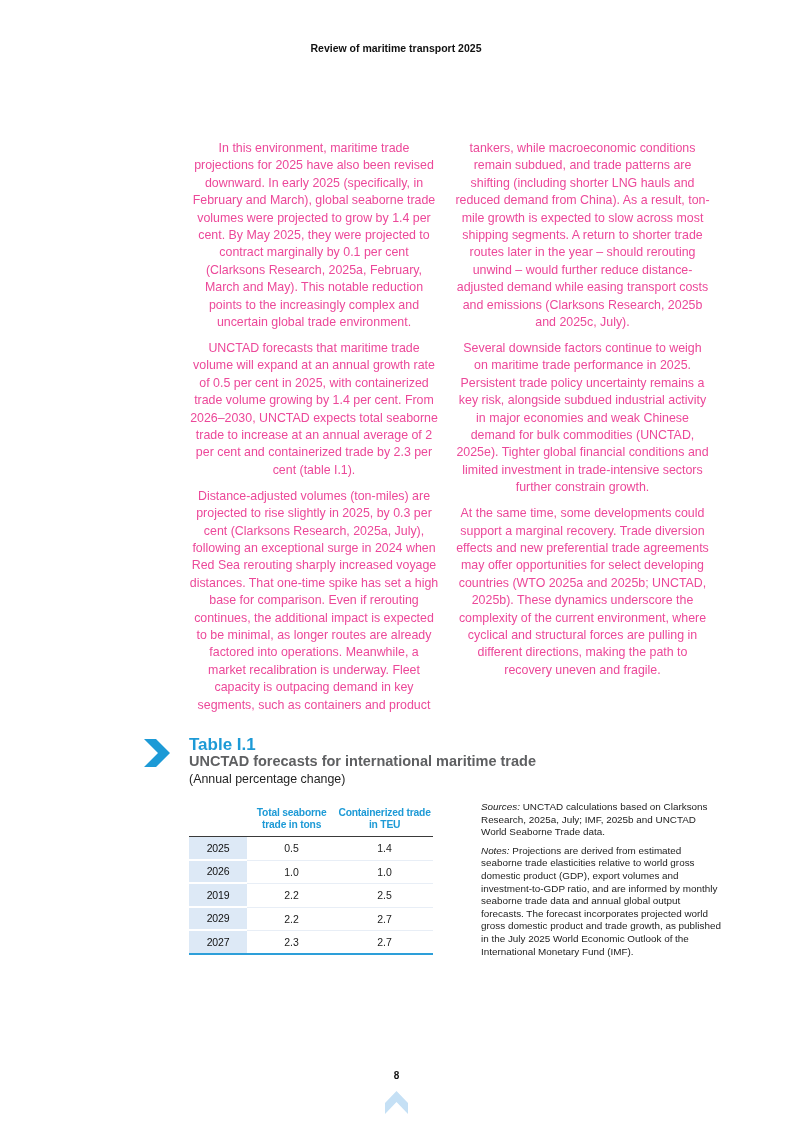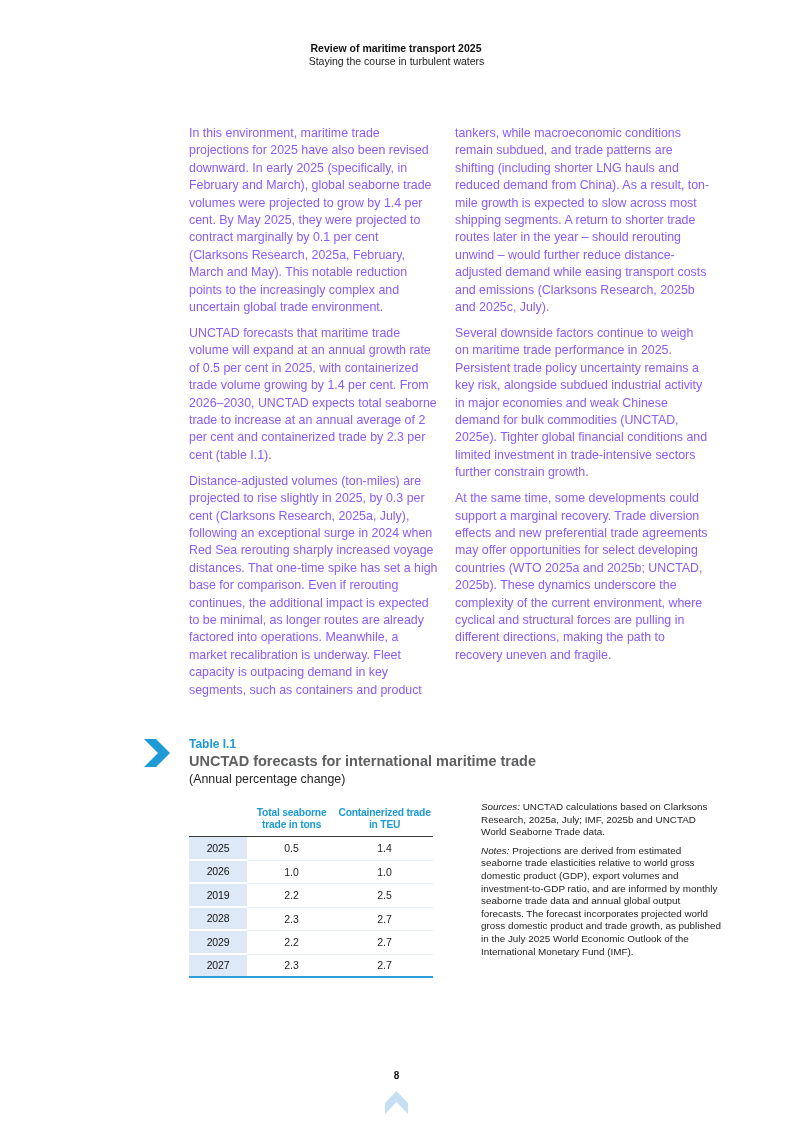--- a/index.html
+++ b/index.html
@@ -3,28 +3,28 @@
 <meta charset="utf-8">
 <style>
   * { margin: 0; padding: 0; box-sizing: border-box; }
   html, body { width: 793px; height: 1121px; background: #ffffff; overflow: hidden; }
   body { position: relative; font-family: "Liberation Sans", sans-serif; color: #1a1a1a; }
 
   .header { position: absolute; top: 42px; left: 0; width: 793px; text-align: center; }
   .header .title { font-size: 10.5px; font-weight: bold; color: #111; line-height: 13px; margin-left: -1px; }
   .header .subtitle { font-size: 10.5px; color: #222; line-height: 13px; }
 
-  .col { position: absolute; top: 125px; font-size: 12.4px; line-height: 17.4px; color: #8b5cf6; }
+  .col { position: absolute; top: 140px; font-size: 12.4px; line-height: 17.4px; color: #ec4899; text-align: center; }
   .col-left { left: 189px; width: 250px; }
   .col-right { left: 455px; width: 255px; }
   .col p { margin-bottom: 8.5px; }
 
   .table-block { position: absolute; top: 736px; left: 141px; width: 560px; }
   .chevron { position: absolute; left: 1px; top: 2px; width: 30px; height: 30px; }
-  .tbl-label { position: absolute; left: 48px; top: 0; font-size: 12px; font-weight: bold; color: #1d9ad6; line-height: 17px; }
+  .tbl-label { position: absolute; left: 48px; top: 0; font-size: 17px; font-weight: bold; color: #1d9ad6; line-height: 17px; }
   .tbl-title { position: absolute; left: 48px; top: 17px; font-size: 14.5px; font-weight: bold; color: #5f6062; line-height: 17px; white-space: nowrap; }
   .tbl-sub { position: absolute; left: 48px; top: 35px; font-size: 12.4px; color: #1f1f1f; line-height: 16px; }
 
   table.data { position: absolute; left: 189px; top: 805px; width: 244px; border-collapse: separate; border-spacing: 0; }
   table.data th { font-family: "Liberation Sans", sans-serif; font-size: 10.3px; font-weight: bold; color: #1d9ad6; line-height: 12px; text-align: center; padding: 2px 0 5px 0; border-bottom: 1.5px solid #3a3a3a; letter-spacing: -0.2px; }
   table.data th.blank { width: 58px; }
   table.data td { font-size: 10.5px; height: 23.5px; text-align: center; color: #222; border-bottom: 1px solid #e8eef6; }
   table.data td.year { background: #dde9f6; font-weight: normal; color: #111; border-bottom: 2px solid #ffffff; width: 58px; letter-spacing: -0.2px; }
   table.data tr:last-child td { border-bottom: 2px solid #2d9fd9; }
 
@@ -33,21 +33,20 @@
   .notes em { font-style: italic; }
 
   .page-num { position: absolute; top: 1070px; left: 0; width: 793px; text-align: center; font-size: 10px; font-weight: bold; color: #111; }
   .up-arrow { position: absolute; left: 384px; top: 1090px; width: 25px; height: 25px; }
 </style>
 </head>
 <body>
 
 <div class="header">
   <div class="title">Review of maritime transport 2025</div>
-  <div class="subtitle">Staying the course in turbulent waters</div>
 </div>
 
 <div class="col col-left">
   <p>In this environment, maritime trade projections for 2025 have also been revised downward. In early 2025 (specifically, in February and March), global seaborne trade volumes were projected to grow by 1.4 per cent. By May 2025, they were projected to contract marginally by 0.1 per cent (Clarksons Research, 2025a, February, March and May). This notable reduction points to the increasingly complex and uncertain global trade environment.</p>
   <p>UNCTAD forecasts that maritime trade volume will expand at an annual growth rate of 0.5 per cent in 2025, with containerized trade volume growing by 1.4 per cent. From 2026–2030, UNCTAD expects total seaborne trade to increase at an annual average of 2 per cent and containerized trade by 2.3 per cent (table I.1).</p>
   <p>Distance-adjusted volumes (ton-miles) are projected to rise slightly in 2025, by 0.3 per cent (Clarksons Research, 2025a, July), following an exceptional surge in 2024 when Red Sea rerouting sharply increased voyage distances. That one-time spike has set a high base for comparison. Even if rerouting continues, the additional impact is expected to be minimal, as longer routes are already factored into operations. Meanwhile, a market recalibration is underway. Fleet capacity is outpacing demand in key segments, such as containers and product</p>
 </div>
 
 <div class="col col-right">
   <p>tankers, while macroeconomic conditions remain subdued, and trade patterns are shifting (including shorter LNG hauls and reduced demand from China). As a result, ton-mile growth is expected to slow across most shipping segments. A return to shorter trade routes later in the year – should rerouting unwind – would further reduce distance-adjusted demand while easing transport costs and emissions (Clarksons Research, 2025b and 2025c, July).</p>
@@ -82,25 +81,20 @@
       <td class="year">2026</td>
       <td>1.0</td>
       <td>1.0</td>
     </tr>
     <tr>
       <td class="year">2019</td>
       <td>2.2</td>
       <td>2.5</td>
     </tr>
     <tr>
-      <td class="year">2028</td>
-      <td>2.3</td>
-      <td>2.7</td>
-    </tr>
-    <tr>
       <td class="year">2029</td>
       <td>2.2</td>
       <td>2.7</td>
     </tr>
     <tr>
       <td class="year">2027</td>
       <td>2.3</td>
       <td>2.7</td>
     </tr>
   </tbody>

